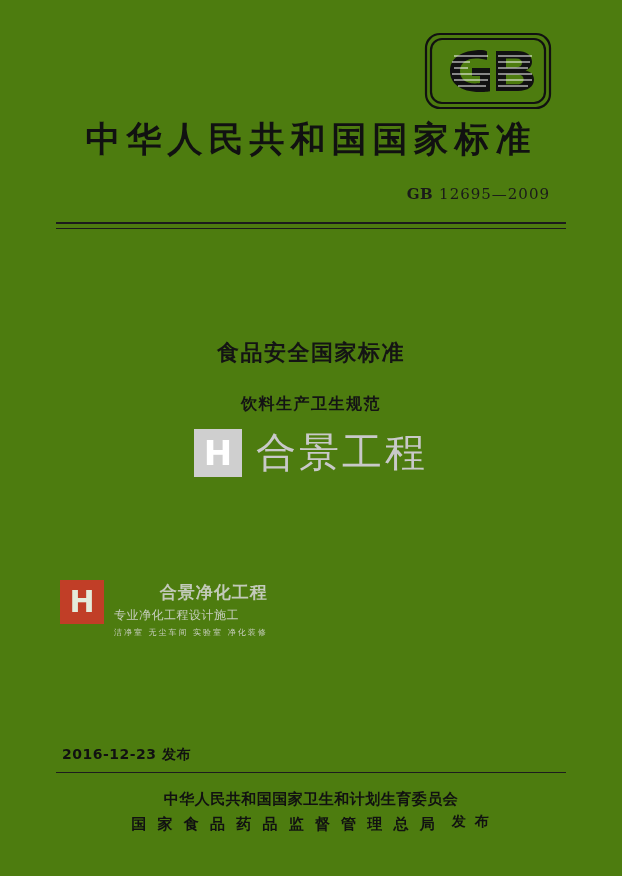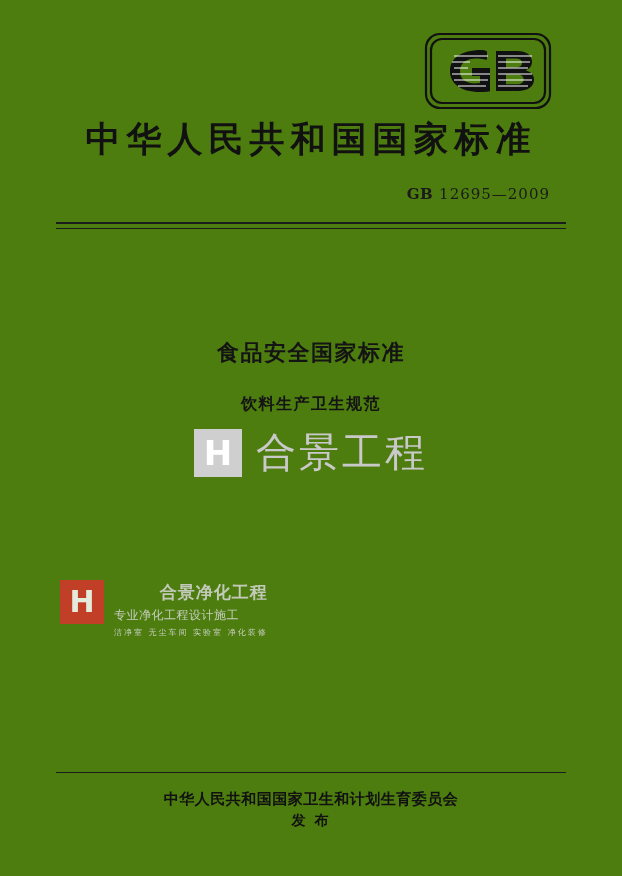--- a/index.html
+++ b/index.html
@@ -296,23 +296,25 @@
 
   <div class="watermark-secondary">
     <div class="wm2-badge">H</div>
     <div class="wm2-lines">
       <div class="wm2-line1">合景净化工程</div>
       <div class="wm2-line2">专业净化工程设计施工</div>
       <div class="wm2-line3">洁净室 无尘车间 实验室 净化装修</div>
     </div>
   </div>
 
+  <div class="date-issue">2016-12-23 发布</div>
 
   <div class="rule-bottom"></div>
 
   <div class="publisher-block">
     <div class="pub-line1">中华人民共和国国家卫生和计划生育委员会</div>
     <div class="pub-line2-wrap">
+      <div class="pub-line2">国 家 食 品 药 品 监 督 管 理 总 局</div>
       <div class="pub-publish">发 布</div>
     </div>
   </div>
 
 </div>
 
 </body></html>

